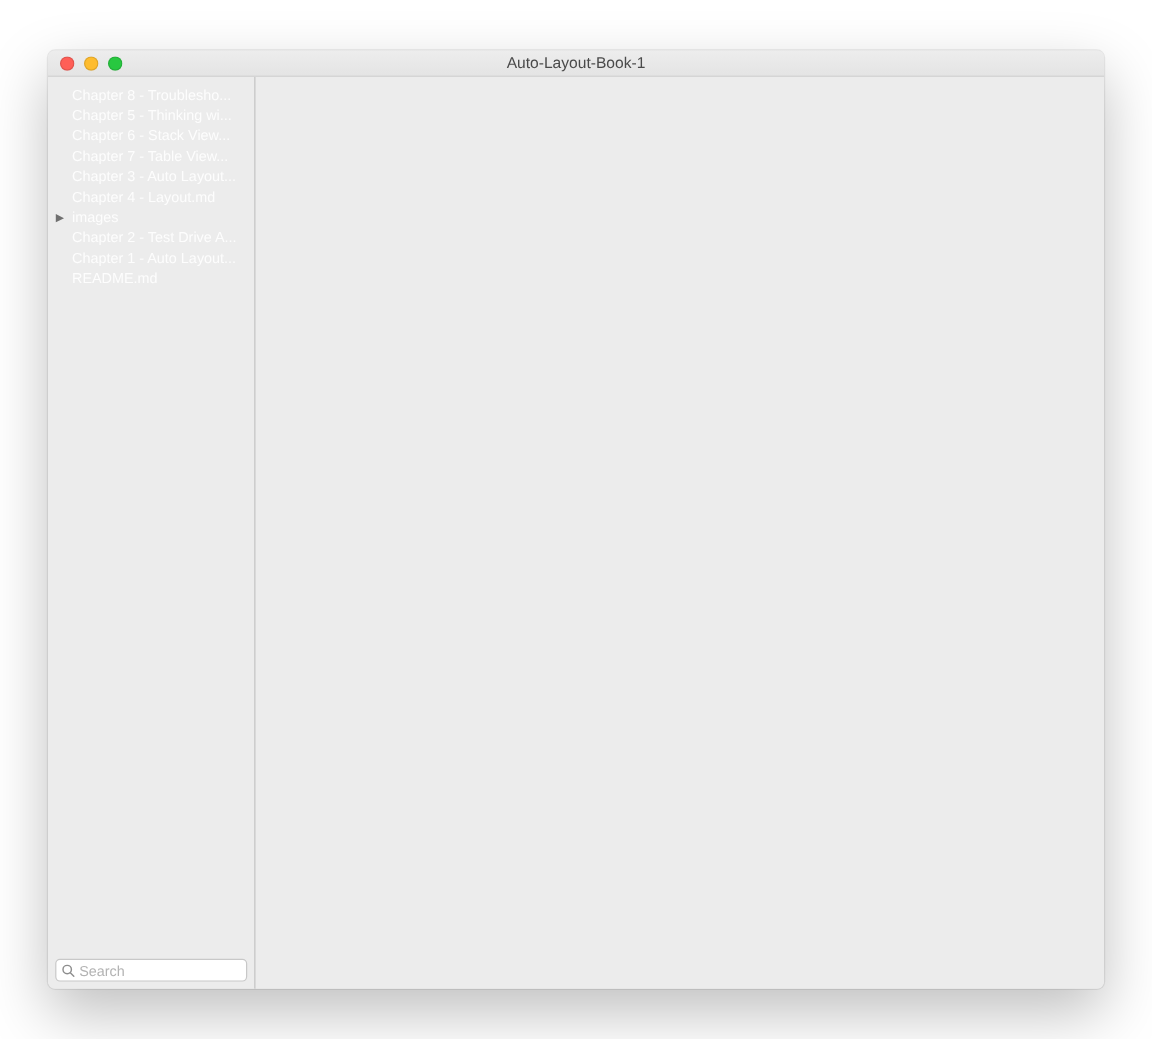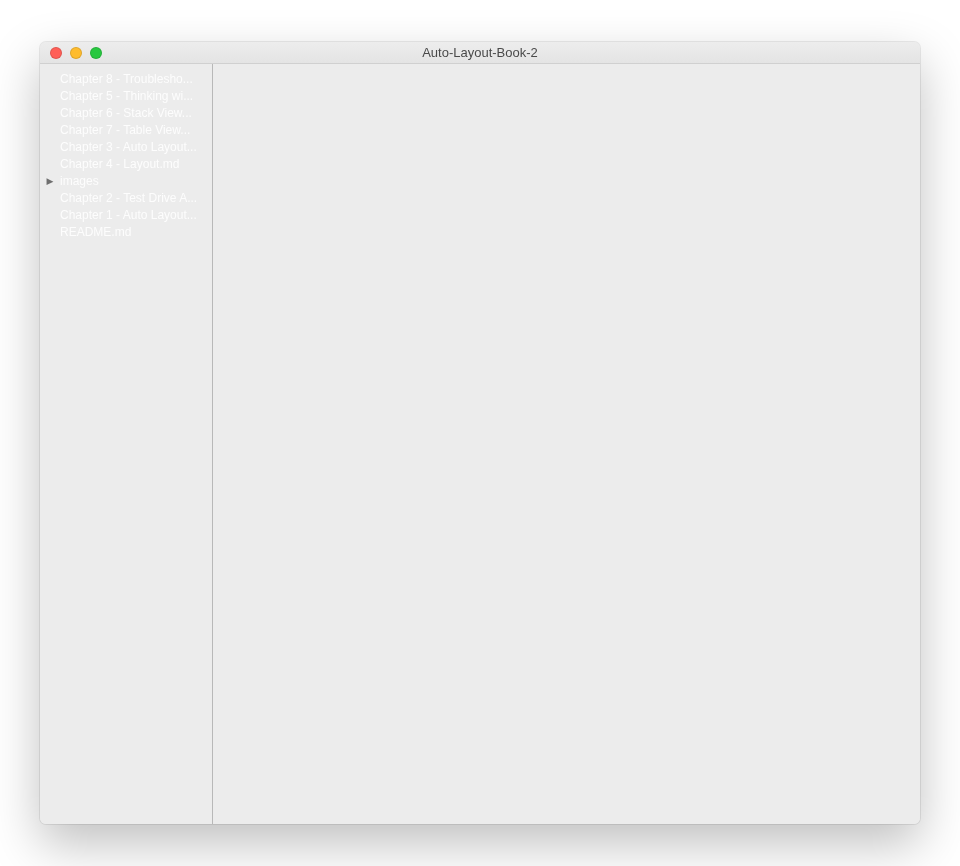--- a/index.html
+++ b/index.html
@@ -129,21 +129,21 @@
 <body>
 
 <div class="window">
 
   <div class="titlebar">
     <div class="traffic-lights">
       <div class="light close"></div>
       <div class="light min"></div>
       <div class="light zoom"></div>
     </div>
-    <div class="title">Auto-Layout-Book-2</div>
+    <div class="title">Auto-Layout-Book-1</div>
   </div>
 
   <div class="body">
 
     <div class="sidebar">
       <div class="filelist">
 
         <div class="row">
           <span class="disclosure"></span>
           <span class="label">Chapter 8 - Troublesho...</span>
@@ -180,18 +180,27 @@
           <span class="disclosure"></span>
           <span class="label">Chapter 1 - Auto Layout...</span>
         </div>
         <div class="row">
           <span class="disclosure"></span>
           <span class="label">README.md</span>
         </div>
 
       </div>
 
+      <div class="search-wrap">
+        <div class="search">
+          <svg width="12" height="12" viewBox="0 0 12 12">
+            <circle cx="5" cy="5" r="3.5" stroke="#8e8e8e" stroke-width="1.2" fill="none"></circle>
+            <line x1="7.8" y1="7.8" x2="10.5" y2="10.5" stroke="#8e8e8e" stroke-width="1.2" stroke-linecap="round"></line>
+          </svg>
+          <input type="text" placeholder="Search" style="">
+        </div>
+      </div>
     </div>
 
     <div class="content"></div>
 
   </div>
 </div>
 
 </body></html>

